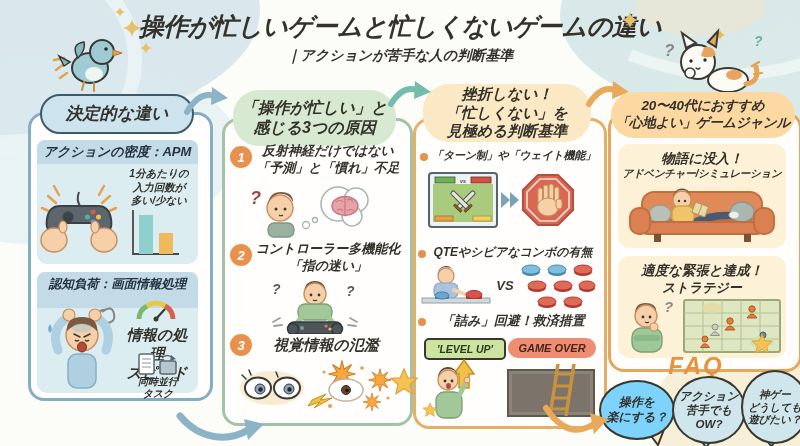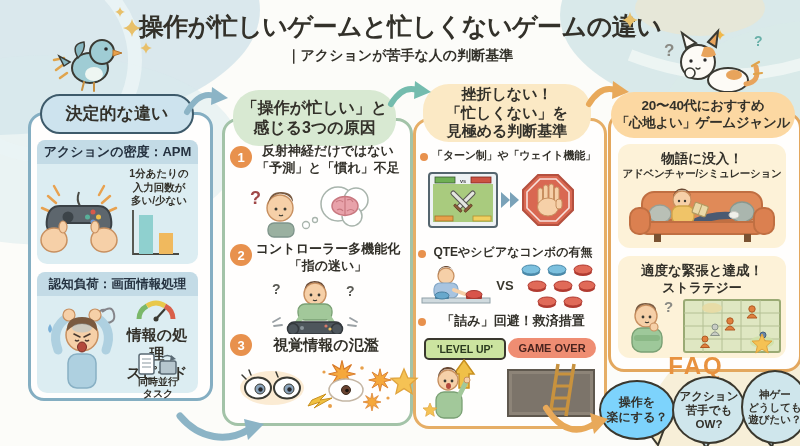--- a/index.html
+++ b/index.html
@@ -1,17 +1,17 @@
 <!DOCTYPE html>
 <html><head>
 <meta charset="utf-8">
 <style>
   html,body{margin:0;padding:0;background:#ffffff;}
   .stage{position:relative;width:800px;height:446px;background:#fcfcf9;overflow:hidden;
-         font-family:"Liberation Sans","DejaVu Sans",sans-serif;color:#33312a;}
+         font-family:"Liberation Sans","DejaVu Sans",sans-serif;color:#33312a;font-style:italic;}
   .abs{position:absolute;}
   .pre{white-space:pre-line;}
   .ctr{text-align:center;}
   .pill{position:absolute;border-radius:26px;display:flex;align-items:center;justify-content:center;
         text-align:center;font-weight:bold;line-height:1.25;}
   .colbox{position:absolute;border-radius:16px;background:#fffefd;}
   .num{position:absolute;width:22px;height:22px;border-radius:50%;background:#e8914d;color:#fff;
        font-weight:bold;font-size:13px;display:flex;align-items:center;justify-content:center;}
   .bullet{position:absolute;width:8px;height:8px;border-radius:50%;background:#e8914d;}
   .bubble{position:absolute;border:2px solid #3a382e;border-radius:50%;display:flex;align-items:center;
@@ -103,21 +103,21 @@
   <div class="lbl pre" style="left:121px;top:167px;width:76px;font-size:10.5px;line-height:1.3;">1分あたりの
 入力回数が
 多い/少ない</div>
   <svg class="abs" style="left:125px;top:206px" width="60" height="54" viewBox="0 0 60 54">
     <path d="M8 4 V48 H54" fill="none" stroke="#4a4a44" stroke-width="1.8"></path>
     <rect x="14" y="9" width="14" height="39" fill="#8fd0cf"></rect>
     <rect x="34" y="27" width="14" height="21" fill="#f0b95e"></rect>
   </svg>
 
   <div class="c1inner" style="left:37px;top:272px;width:161px;height:121px;"></div>
-  <div class="c1title" style="left:37px;top:272px;width:161px;height:24px;line-height:24px;font-size:12.5px;">認知負荷：画面情報処理</div>
+  <div class="c1title" style="left:37px;top:272px;width:161px;height:36px;line-height:24px;font-size:12.5px;">認知負荷：画面情報処理</div>
   <svg class="abs" style="left:42px;top:298px" width="80" height="92" viewBox="0 0 80 92">
     <path d="M60 14 q10 -8 12 2 q2 9 -9 9 q-9 0 -7 -8 q1.5 -6 8 -5" fill="none" stroke="#85858a" stroke-width="2"></path>
     <path d="M8 26 q4 6 0 9 q-4 -3 0 -9z" fill="#7ab0d8"></path>
     <path d="M15 37 q3.5 5 0 8 q-3.5 -3 0 -8z" fill="#7ab0d8"></path>
     <path d="M16 52 Q8 30 26 19" fill="none" stroke="#aed0e0" stroke-width="9" stroke-linecap="round"></path>
     <path d="M64 52 Q72 30 54 19" fill="none" stroke="#aed0e0" stroke-width="9" stroke-linecap="round"></path>
     <circle cx="27" cy="17" r="6" fill="#f6d0a8" stroke="#c89060" stroke-width="1.2"></circle>
     <circle cx="53" cy="17" r="6" fill="#f6d0a8" stroke="#c89060" stroke-width="1.2"></circle>
     <circle cx="40" cy="37" r="16" fill="#f6d0a8" stroke="#c89060" stroke-width="1.5"></circle>
     <path d="M25 33 q-1 -14 15 -14 q16 0 15 14 q-7 -7 -15 -7 q-8 0 -15 7z" fill="#7a5a40"></path>

